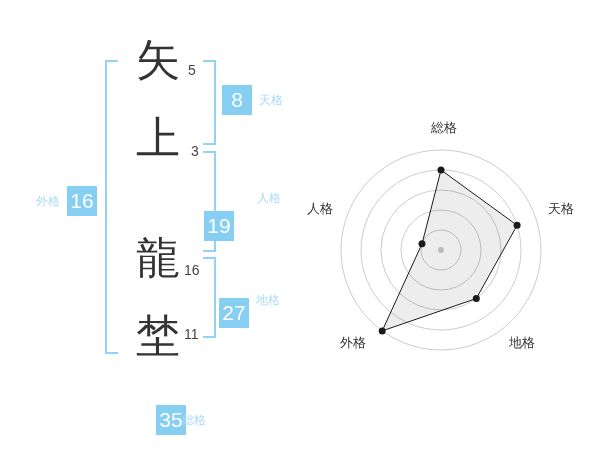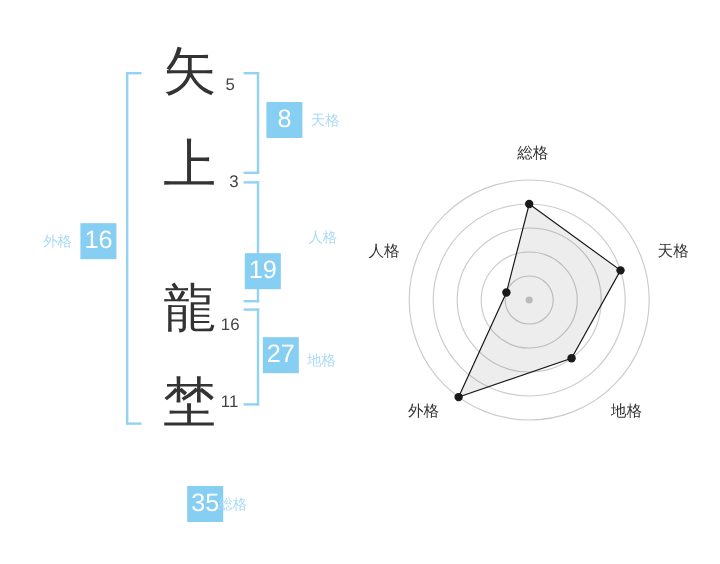--- a/index.html
+++ b/index.html
@@ -31,21 +31,21 @@
   }
   .bracket-r1{top:60px;height:81px;}
   .bracket-r2{top:151px;height:97px;}
   .bracket-r3{top:257px;height:77px;}
   .badge{
     position:absolute;width:30px;height:30px;background:#87CEF3;
     color:#fff;font-size:21px;line-height:30px;text-align:center;
   }
   .badge-ten{left:222px;top:85px;}
   .badge-jin{left:204px;top:183px;margin-top:28px;}
-  .badge-chi{left:219px;top:281px;}
+  .badge-chi{left:219px;top:298px;}
   .badge-gai{left:67px;top:186px;}
   .badge-sou{left:156px;top:405px;}
   .kaku-label{position:absolute;font-size:12px;line-height:13px;color:#A9DBF6;}
   .kaku-label-ten{left:259px;top:94px;}
   .kaku-label-jin{left:257px;top:192px;}
   .kaku-label-chi{left:256px;top:294px;}
   .kaku-label-gai{left:36px;top:195px;}
   .kaku-label-sou{left:182px;top:414px;}
   .radar-svg{position:absolute;left:331px;top:140px;width:220px;height:220px;}
   .axis-label{position:absolute;font-size:13px;line-height:14px;color:#333;}

